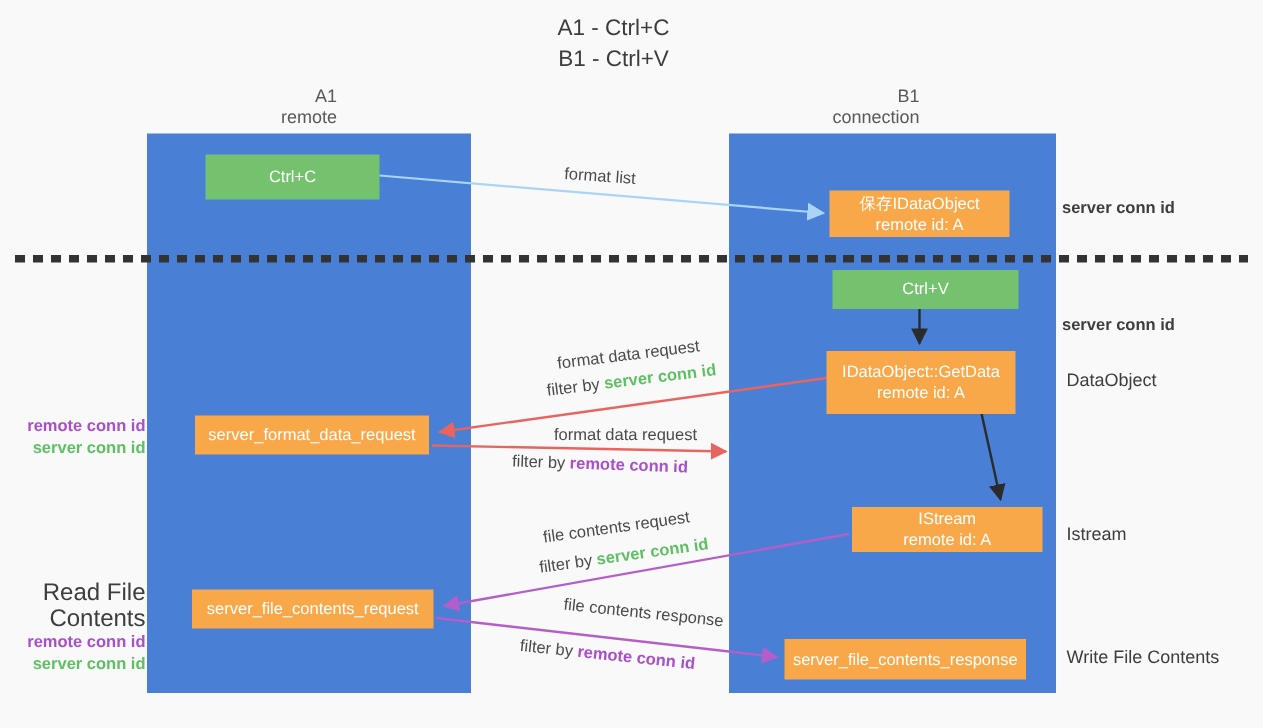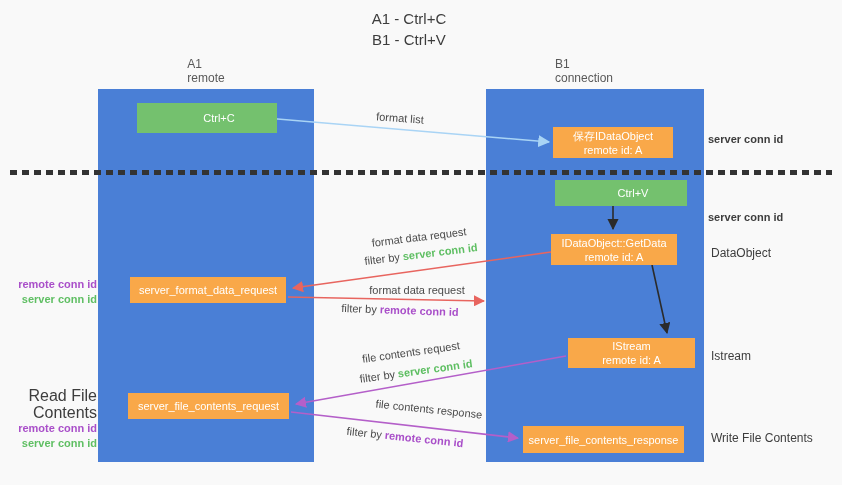--- a/index.html
+++ b/index.html
@@ -2,21 +2,21 @@
 <html style="--column-blue: #4a7fd6; --box-green: #74c16e; --box-orange: #f9a849; --arrow-red: #e8655f; --arrow-purple: #b45fc9; --arrow-blue: #a9d4f5; --text-green: #5fbf63; --text-purple: #a94fc9; --text-dark: #3d3d3d; --background: #f9f9f9; --dotted: #333333;"><head>
 <meta charset="utf-8">
 <style>
   html,body { margin:0; padding:0; }
   body { font-family: "Liberation Sans", sans-serif; background:#f9f9f9; }
   .canvas { position:relative; width:842px; height:485px; background:var(--background,#f9f9f9); overflow:hidden; }
 
   .title { position:absolute; left:409px; top:8px; transform:translateX(-50%);
            font-size:15px; line-height:21px; color:var(--text-dark,#3d3d3d); text-align:center; white-space:nowrap; }
 
-  .col-header { position:absolute; transform:translateX(-50%); text-align:left;
+  .col-header { position:absolute; transform:translateX(-50%); text-align:right;
                 font-size:12px; line-height:14px; color:#595959; white-space:nowrap; }
 
   .lane { position:absolute; top:89px; height:373px; background:var(--column-blue,#4a7fd6); }
   .lane-left  { left:98px;  width:216px; }
   .lane-right { left:486px; width:218px; }
 
   .dotted { position:absolute; left:10px; top:170px; width:822px; height:5px;
             background:repeating-linear-gradient(90deg, var(--dotted,#333) 0 7px, transparent 7px 12px); z-index:5; }
 
   svg.arrows { position:absolute; left:0; top:0; z-index:6; }
@@ -24,21 +24,21 @@
   .st-black  { stroke:#2b2b2b; }
   .st-red    { stroke:var(--arrow-red,#e8655f); }
   .st-purple { stroke:var(--arrow-purple,#b45fc9); }
   .fl-blue   { fill:var(--arrow-blue,#a9d4f5); }
   .fl-black  { fill:#2b2b2b; }
   .fl-red    { fill:var(--arrow-red,#e8655f); }
   .fl-purple { fill:var(--arrow-purple,#b45fc9); }
 
   .box { position:absolute; display:flex; flex-direction:column; align-items:center; justify-content:center;
          color:#fff; font-size:11px; line-height:14px; text-align:center; white-space:nowrap; z-index:7; }
-  .green  { background:var(--box-green,#74c16e);padding-left:24px; }
+  .green  { background:var(--box-green,#74c16e); }
   .orange { background:var(--box-orange,#f9a849); }
 
   .alabel { position:absolute; font-size:11px; color:#4a4a4a; white-space:nowrap; z-index:8; }
   .tgreen  { color:var(--text-green,#5fbf63); font-weight:bold; }
   .tpurple { color:var(--text-purple,#a94fc9); font-weight:bold; }
   .tdark   { color:var(--text-dark,#3d3d3d); }
   .filter-prefix { margin-right:3px; }
 
   .side-label { position:absolute; font-size:12px; color:#3d3d3d; white-space:nowrap; z-index:8; }
   .left-block { position:absolute; left:0; width:97px; text-align:right; font-size:11px; line-height:15px; z-index:8; }
@@ -94,25 +94,25 @@
 
   <div class="box green" style="left:137px; top:103px; width:116px; height:30px;">
     <div>Ctrl+C</div>
   </div>
 
   <div class="box orange" style="left:553px; top:127px; width:120px; height:31px;justify-content:center;">
     <div>保存IDataObject</div>
     <div>remote id: A</div>
   </div>
 
-  <div class="box green" style="left:555px; top:180px; width:108px; height:26px;">
+  <div class="box green" style="left:555px; top:180px; width:124px; height:26px;">
     <div>Ctrl+V</div>
   </div>
 
-  <div class="box orange" style="left:551px; top:234px; width:126px; height:31px;">
+  <div class="box orange" style="left:551px; top:234px; width:126px; height:42px;">
     <div>IDataObject::GetData</div>
     <div>remote id: A</div>
   </div>
 
   <div class="box orange" style="left:130px; top:277px; width:156px; height:26px;">
     <div>server_format_data_request</div>
   </div>
 
 
   <div class="box orange" style="left:568px; top:338px; width:127px; height:30px;">

